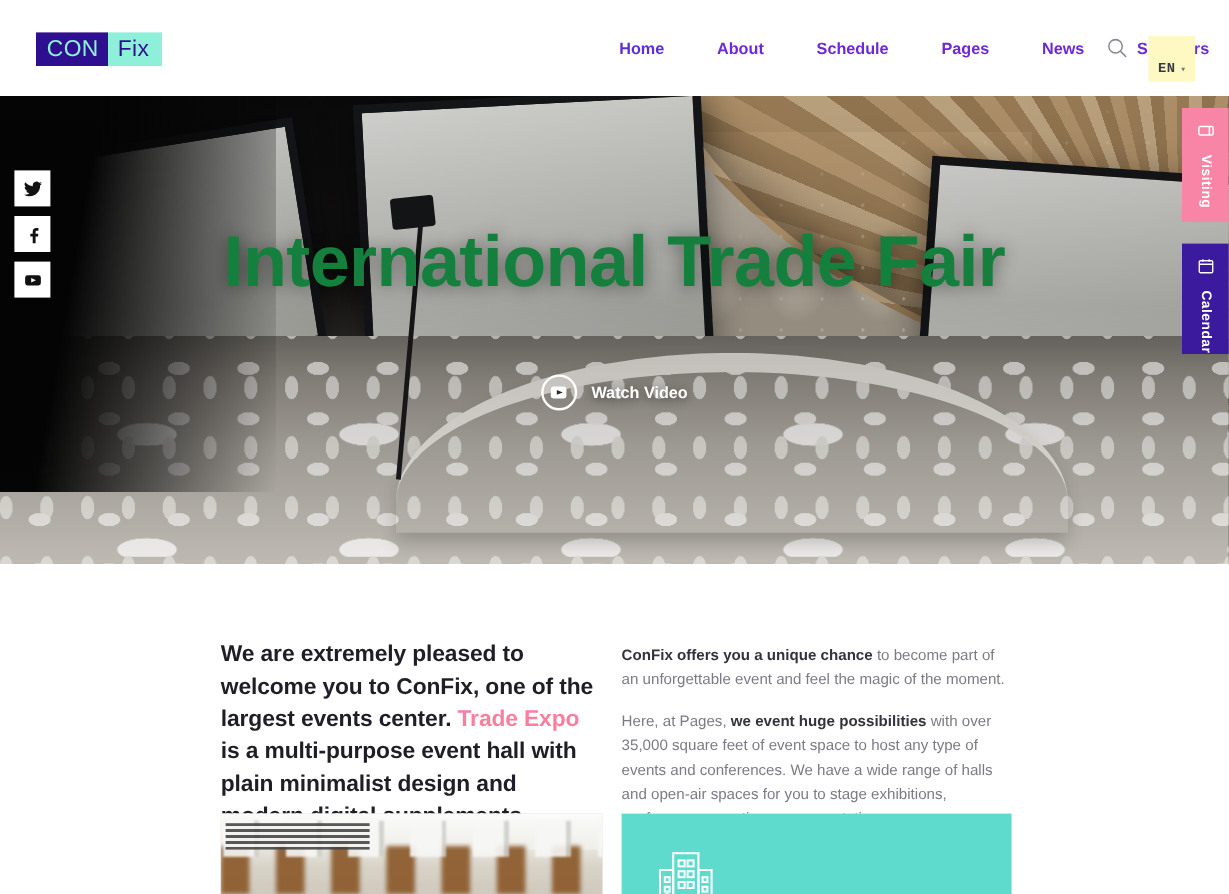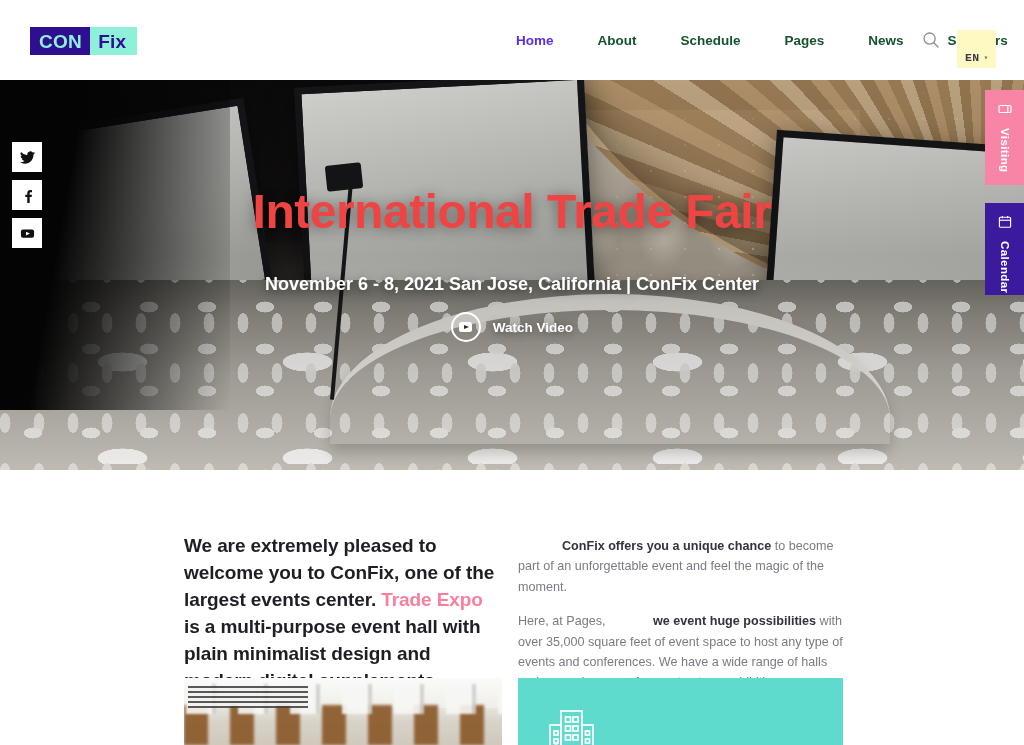--- a/index.html
+++ b/index.html
@@ -17,39 +17,39 @@
   .header {
     position: absolute; top: 0; left: 0;
     width: 1024px; height: 80px;
     background: #ffffff;
     display: flex; align-items: center;
     z-index: 40;
   }
   .logo {
     position: absolute; left: 30px; top: 27px;
     height: 28px; display: flex; align-items: stretch;
-    font-weight: bold; font-size: 19px; letter-spacing: .3px;
+    font-weight: normal; font-size: 19px; letter-spacing: .3px;
   }
   .logo-con {
     background: #2e0f8f; color: #8ef0d8;
     padding: 3px 8px 3px 9px; display: flex; align-items: center;
     line-height: 1;
   }
   .logo-fix {
     background: #8ef0d8; color: #2e0f8f;
     padding: 3px 11px 3px 8px; display: flex; align-items: center;
     line-height: 1;
   }
 
   .nav {
     position: absolute; left: 500px; top: 0; height: 80px;
     display: flex; align-items: center; gap: 12px;
   }
   .nav-item {
-    font-size: 13.5px; color: #14532d; font-weight: 600;
+    font-size: 13.5px; color: #6d28d9; font-weight: 600;
     padding: 0 16px; cursor: pointer; white-space: nowrap;
   }
   .nav-item.active { color: #5a2ee0; }
 
   .search-btn {
     position: absolute; left: 918px; top: 27px;
     width: 26px; height: 26px; cursor: pointer;
     display: flex; align-items: center; justify-content: center;
   }
   .lang-btn {
@@ -173,21 +173,21 @@
     position: absolute; inset: 0;
     background: linear-gradient(180deg, rgba(0,0,0,.10) 0%, rgba(0,0,0,.22) 45%, rgba(0,0,0,.05) 100%);
   }
 
   .hero-content {
     position: absolute; top: 0; left: 0; width: 1024px; height: 390px;
     text-align: center; z-index: 10;
   }
   .hero-title {
     position: absolute; top: 108px; left: 0; width: 1024px;
-    font-size: 48px; font-weight: bold; color: #ef4444;
+    font-size: 60px; font-weight: bold; color: #15803d;
     letter-spacing: -0.5px; line-height: 1;
     text-shadow: 0 2px 14px rgba(0,0,0,.45);
   }
   .hero-sub {
     position: absolute; top: 194px; left: 0; width: 1024px;
     font-size: 18px; font-weight: bold; color: #ffffff;
     text-shadow: 0 2px 10px rgba(0,0,0,.5);
   }
   .watch-wrap {
     position: absolute; top: 232px; left: 0; width: 1024px;
@@ -242,21 +242,21 @@
   .about-left {
     position: absolute; left: 184px; top: 63px; width: 318px;
     font-size: 19px; font-weight: bold; line-height: 1.42; color: #1e1e26;
     letter-spacing: -.1px;
   }
   .hl-pink { color: #fa7f9e; }
   .about-right { position: absolute; left: 518px; top: 66px; width: 325px; }
   .about-right p {
     font-size: 12.6px; line-height: 1.62; color: #7b7b86; margin-bottom: 14px;
   }
-  .about-right b { color: #33333f; font-weight: bold; margin-left: 44px; }
+  .about-right b { color: #33333f; font-weight: bold; }
 
   
   .card-img {
     position: absolute; left: 184px; top: 678px; width: 318px; height: 67px;
     overflow: hidden; background: #d9dcd8;
   }
   .ci-bg {
     position: absolute; inset: -20px;
     background:
       linear-gradient(180deg, #f3f2ee 0%, #eceae4 42%, #d8d3c8 60%, #c8c0b2 100%);
@@ -342,21 +342,20 @@
       <div class="hp-chairs"></div>
       <div class="hp-rail"></div>
       <div class="hp-tripod"></div>
       <div class="hp-tripod-head"></div>
       <div class="hp-dark-left"></div>
       <div class="hero-scrim"></div>
     </div>
 
     <div class="hero-content">
       <h1 class="hero-title">International Trade Fair</h1>
-      <div class="hero-sub">November 6 - 8, 2021 San Jose, California | ConFix Center</div>
       <div class="watch-wrap">
         <span class="watch-circle">
           <span class="watch-play"></span>
         </span>
         <span class="watch-label">Watch Video</span>
       </div>
     </div>
   </section>
 
   <div class="social">

